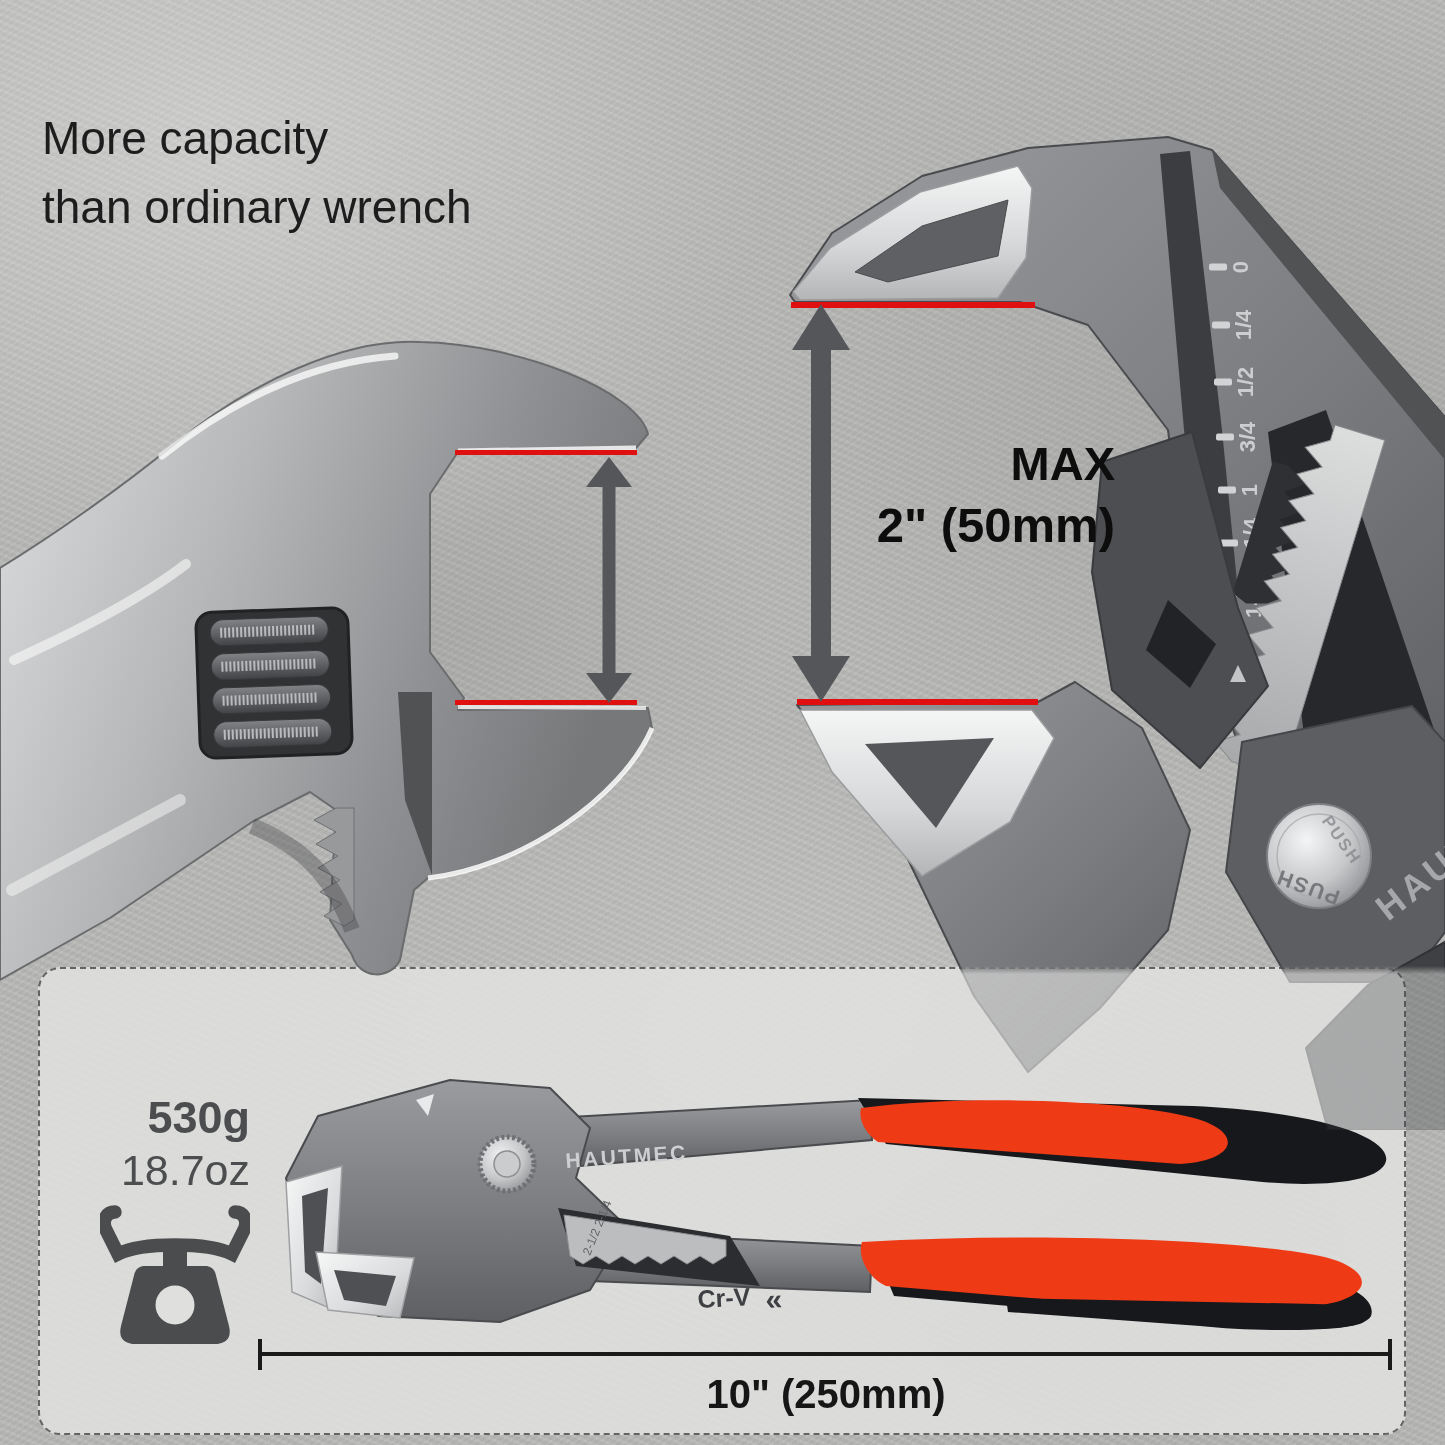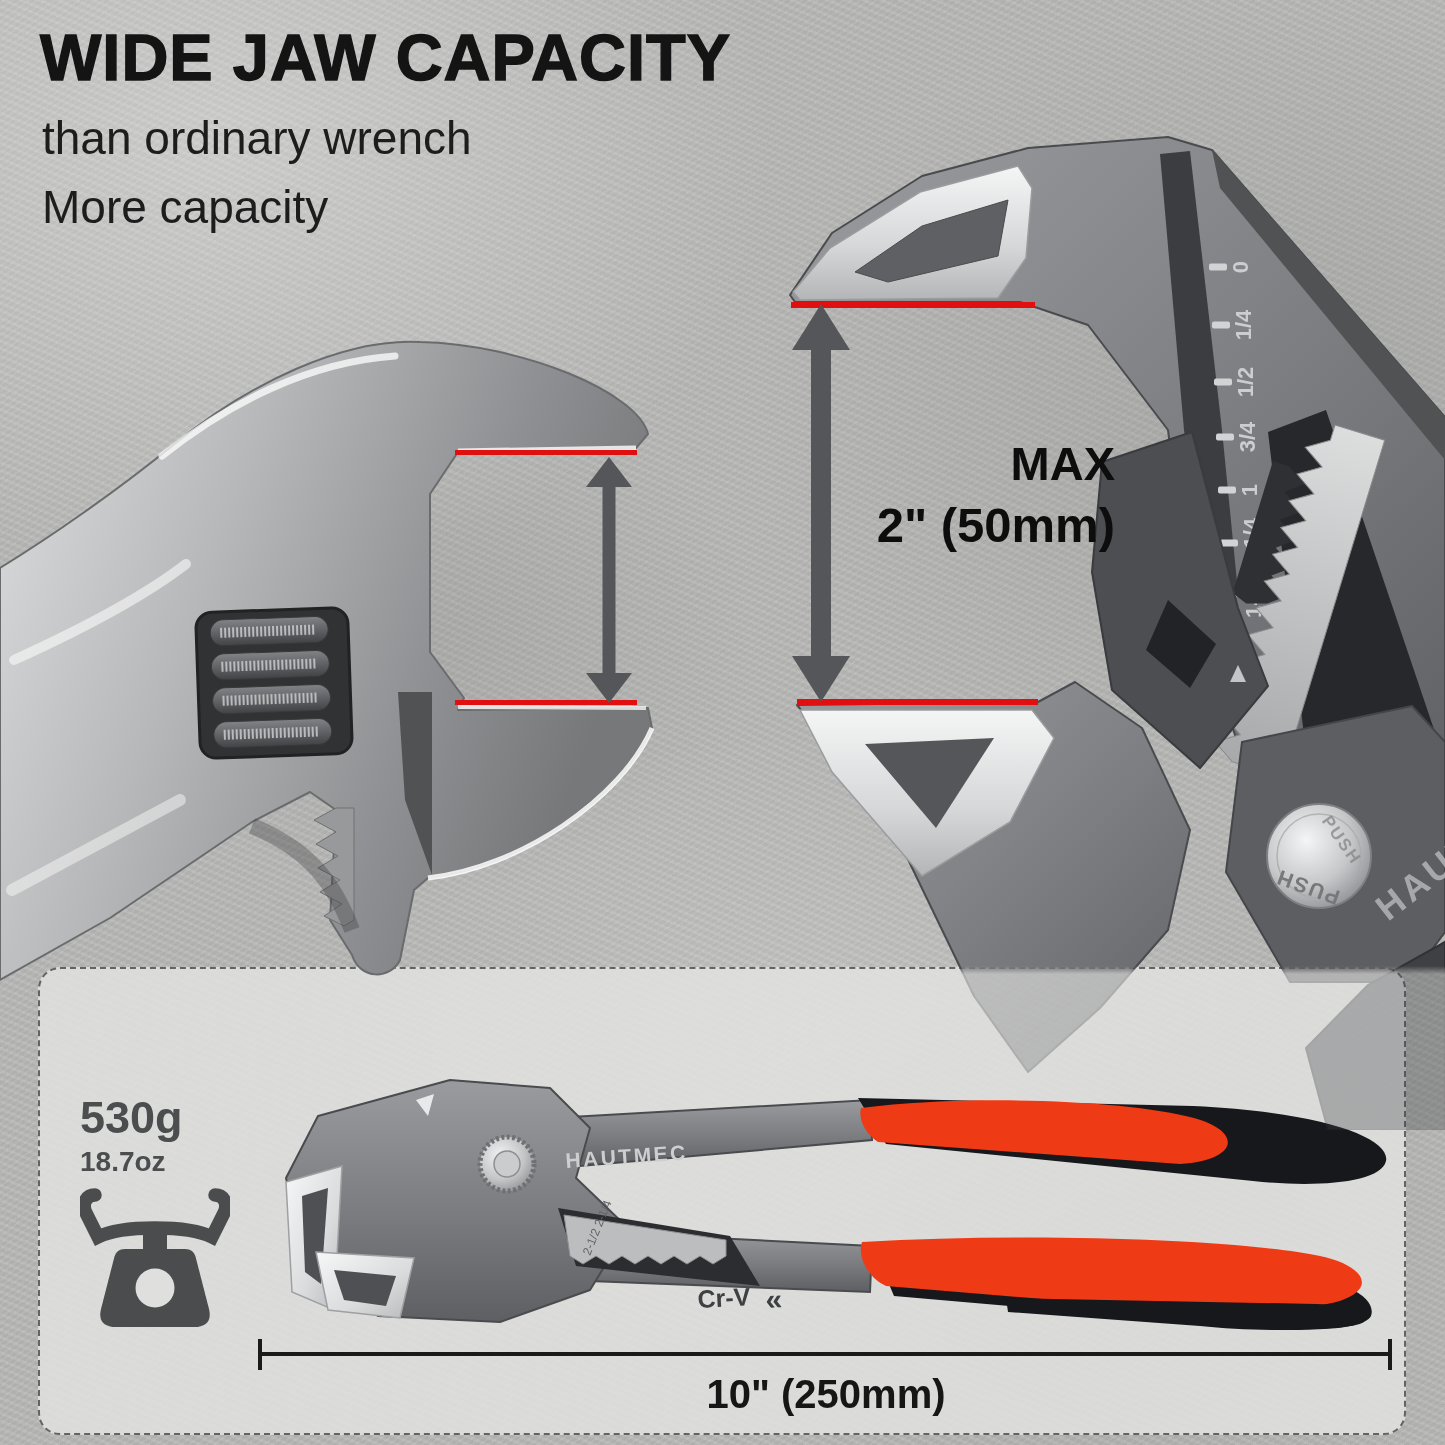--- a/index.html
+++ b/index.html
@@ -27,47 +27,46 @@
   .redline{background:#e00f10;z-index:40;}
   .arrow{z-index:40;}
   #max-block{left:815px;top:436px;width:300px;text-align:right;color:#0d0d0d;z-index:40;}
   #max-label{font-size:47px;font-weight:700;}
   #max-value{font-size:49px;font-weight:700;margin-top:6px;white-space:nowrap;}
   
   #spec-panel{
     left:38px;top:967px;width:1368px;height:468px;border:2px dashed #636363;
     border-radius:22px;background:rgba(226,226,225,.85);z-index:10;box-sizing:border-box;
   }
-  #weight-block{left:80px;top:1092px;width:170px;text-align:left;color:#4c4d4f;z-index:20;}
+  #weight-block{left:80px;top:1092px;width:170px;text-align:right;color:#4c4d4f;z-index:20;}
   #weight-grams{font-size:45px;font-weight:700;}
-  #weight-ounces{font-size:28px;font-weight:700;margin-top:2px;}
+  #weight-ounces{font-size:43px;font-weight:400;margin-top:2px;}
   #weight-icon-wrap{margin-top:8px;}
   #dim-block{left:258px;top:1339px;width:1136px;z-index:20;}
   #dim-line{position:absolute;left:2px;top:13px;width:1130px;height:4px;background:#1a1a1a;}
   .dim-cap{position:absolute;top:0;width:4px;height:31px;background:#1a1a1a;}
   #dim-label{position:absolute;left:0;top:33px;width:100%;text-align:center;
     font-size:40px;font-weight:700;color:#161616;}
   
   #left-wrench{left:0;top:330px;z-index:30;}
   #right-pliers{left:770px;top:130px;z-index:35;
     -webkit-mask-image:linear-gradient(to bottom,#000 0px,#000 836px,rgba(0,0,0,.32) 844px,rgba(0,0,0,.32) 100%);
     mask-image:linear-gradient(to bottom,#000 0px,#000 836px,rgba(0,0,0,.32) 844px,rgba(0,0,0,.32) 100%);
   }
   #bottom-photo{left:258px;top:1058px;z-index:25;}
   svg text{font-family:"Liberation Sans", sans-serif;}
 </style>
 </head>
 <body>
 
 <div id="stage">
 
-  <div class="abs" id="title">WIDE JAW CAPACITY</div>
   <div class="abs" id="subtitle">
+    <div>More capacity</div>
     <div>than ordinary wrench</div>
-    <div>More capacity</div>
   </div>
 
   <div class="abs" id="spec-panel"></div>
 
   <svg class="abs" id="bottom-photo" width="1150" height="290" viewBox="0 0 1150 290">
     <defs>
       <linearGradient id="gM2" x1="0" y1="0" x2="0" y2="1">
         <stop offset="0" stop-color="#9a9b9e"></stop>
           <stop offset=".55" stop-color="#7b7c7f"></stop>
           <stop offset="1" stop-color="#5e5f62"></stop>

